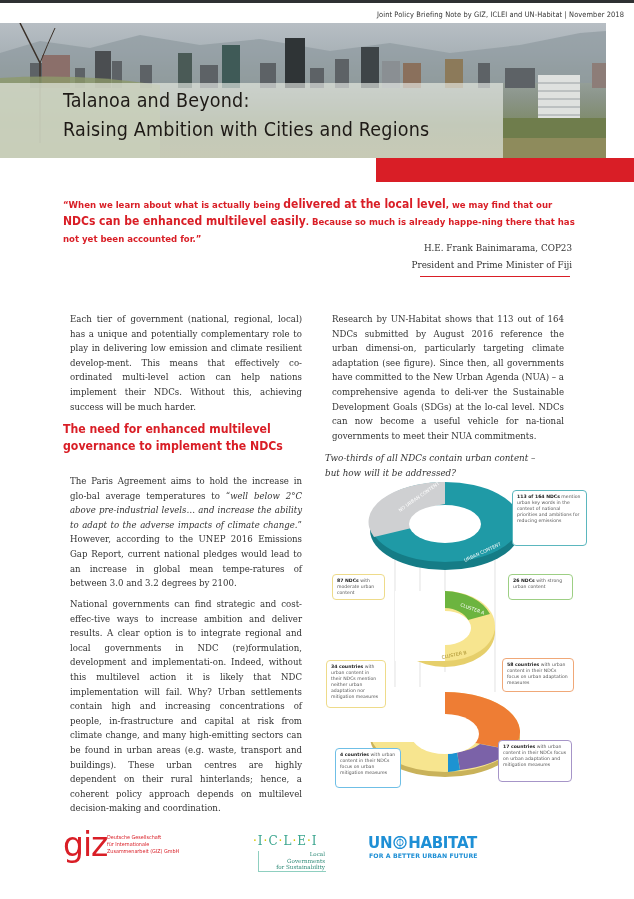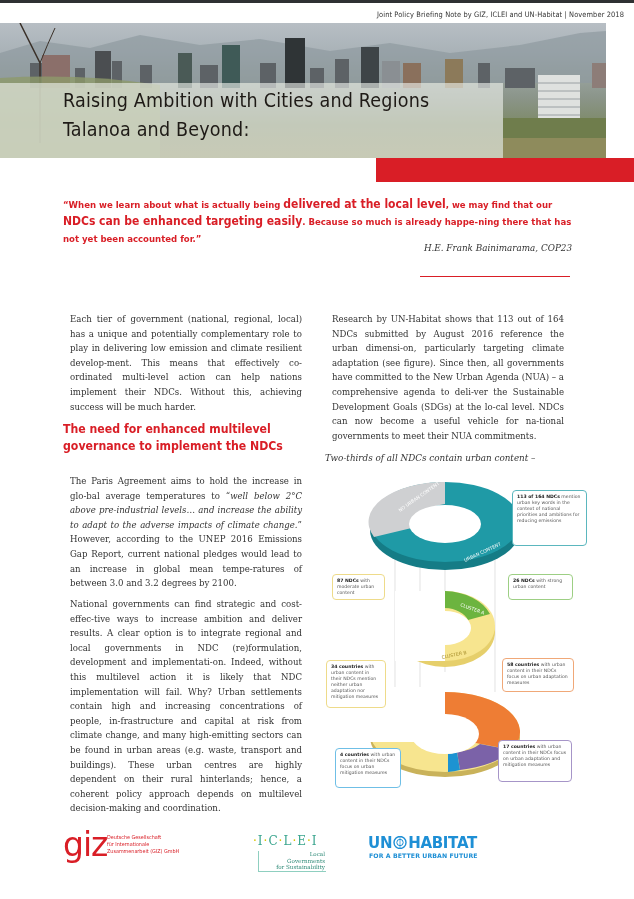--- a/index.html
+++ b/index.html
@@ -10,21 +10,21 @@
 
   .hero { position: absolute; left: 0; top: 23px; width: 606px; height: 135px; overflow: hidden;
           background: linear-gradient(180deg, #b7bec4 0%, #a9b2b7 22%, #9ca6a3 35%, #8b958a 55%, #7e8a68 75%, #8a8b5e 100%); }
   .hero svg { position: absolute; left: 0; top: 0; }
   .hero-overlay { position: absolute; left: 0; top: 60px; width: 503px; height: 105px; background: rgba(238, 240, 235, 0.62); }
   .title { position: absolute; left: 63px; top: 86px; font-family: "DejaVu Sans Condensed", "DejaVu Sans", sans-serif; font-size: 19.5px; line-height: 29px; color: #1e1a16; letter-spacing: 0.2px; }
   .red-band { position: absolute; left: 376px; top: 158px; width: 258px; height: 24px; background: #d91e26; }
 
   .quote { position: absolute; left: 63px; top: 196px; width: 520px; font-family: "DejaVu Sans Condensed", "DejaVu Sans", sans-serif; font-size: 9.5px; line-height: 17px; color: #d91e26; font-weight: bold; }
   .quote .big { font-size: 12px; }
-  .attrib { position: absolute; right: 62px; top: 222px; text-align: right; font-family: "DejaVu Serif", serif; font-style: italic; font-size: 8.8px; line-height: 17px; color: #333; }
+  .attrib { position: absolute; right: 62px; top: 222px; text-align: right; font-family: "DejaVu Serif", serif; font-size: 8.8px; line-height: 17px; color: #333; }
   .attrib-rule { position: absolute; left: 420px; top: 276px; width: 150px; height: 1px; background: #d91e26; }
 
   .col { position: absolute; font-family: "DejaVu Serif", serif; font-size: 8.6px; line-height: 14.6px; color: #333; text-align: justify; }
   .col p { margin: 7px; }
   .col-left-1 { left: 63px; top: 305px; width: 246px; }
   .h2 { position: absolute; left: 63px; top: 421px; width: 250px; font-family: "DejaVu Sans Condensed", "DejaVu Sans", sans-serif; font-weight: bold; font-size: 12.2px; line-height: 17px; color: #d91e26; }
   .col-left-2 { left: 63px; top: 467px; width: 246px; }
   .col-left-3 { left: 63px; top: 590px; width: 246px; }
   .col-right-1 { left: 325px; top: 305px; width: 246px; }
   .fig-caption { position: absolute; left: 325px; top: 451px; font-family: "DejaVu Serif", serif; font-style: italic; font-size: 8.8px; line-height: 15px; color: #333; }
@@ -90,49 +90,51 @@
 
     <path d="M20,0 Q30,20 40,40 L40,120" stroke="#3b3129" stroke-width="1.5" fill="none"></path>
     <path d="M40,40 Q48,20 55,5" stroke="#3b3129" stroke-width="1" fill="none"></path>
 
     <path d="M0,55 Q80,50 160,62 L160,135 L0,135 Z" fill="#8d9a6a" opacity="0.8"></path>
   </svg>
   <div class="hero-overlay"></div>
 </div>
 
 <div class="title">
+  <div>Talanoa and Beyond:</div>
   <div>Raising Ambition with Cities and Regions</div>
-  <div>Talanoa and Beyond:</div>
 </div>
 <div class="red-band"></div>
 
 <div class="quote">
-  <span>“When we learn about what is actually being </span><span class="big">delivered at the local level</span><span>, we may find that our </span><span class="big">NDCs can be enhanced targeting easily</span><span>. Because so much is already happe-ning there that has not yet been accounted for.”</span>
+  <span>“When we learn about what is actually being </span><span class="big">delivered at the local level</span><span>, we may find that our </span><span class="big">NDCs can be enhanced multilevel easily</span><span>. Because so much is already happe-ning there that has not yet been accounted for.”</span>
 </div>
 <div class="attrib">
   <div style="margin-top:18px;">H.E. Frank Bainimarama, COP23</div>
+  <div>President and Prime Minister of Fiji</div>
 </div>
 <div class="attrib-rule"></div>
 
 <div class="col col-left-1">
   <p>Each tier of government (national, regional, local) has a unique and potentially complementary role to play in delivering low emission and climate resilient develop-ment. This means that effectively co-ordinated multi-level action can help nations implement their NDCs. Without this, achieving success will be much harder.</p>
 </div>
 <div class="h2">The need for enhanced multilevel governance to implement the NDCs</div>
 <div class="col col-left-2">
   <p><span>The Paris Agreement aims to hold the increase in glo-bal average temperatures to “</span><em>well below 2°C above pre-industrial levels… and increase the ability to adapt to the adverse impacts of climate change.</em><span>” However, according to the UNEP 2016 Emissions Gap Report, current national pledges would lead to an increase in global mean tempe-ratures of between 3.0 and 3.2 degrees by 2100.</span></p>
 </div>
 <div class="col col-left-3">
   <p>National governments can find strategic and cost-effec-tive ways to increase ambition and deliver results. A clear option is to integrate regional and local governments in NDC (re)formulation, development and implementati-on. Indeed, without this multilevel action it is likely that NDC implementation will fail. Why? Urban settlements contain high and increasing concentrations of people, in-frastructure and capital at risk from climate change, and many high-emitting sectors can be found in urban areas (e.g. waste, transport and buildings). These urban centres are highly dependent on their rural hinterlands; hence, a coherent policy approach depends on multilevel decision-making and coordination.</p>
 </div>
 
 <div class="col col-right-1">
   <p>Research by UN-Habitat shows that 113 out of 164 NDCs submitted by August 2016 reference the urban dimensi-on, particularly targeting climate adaptation (see figure). Since then, all governments have committed to the New Urban Agenda (NUA) – a comprehensive agenda to deli-ver the Sustainable Development Goals (SDGs) at the lo-cal level. NDCs can now become a useful vehicle for na-tional governments to meet their NUA commitments.</p>
 </div>
 <div class="fig-caption">
   <div>Two-thirds of all NDCs contain urban content –</div>
+  <div>but how will it be addressed?</div>
 </div>
 
 <div class="figure">
   <svg width="270" height="320" viewBox="0 0 270 320">
 
     <g stroke="#d6d6d6" stroke-width="0.7">
       <line x1="75" y1="60" x2="75" y2="270"></line>
       <line x1="100" y1="60" x2="100" y2="230"></line>
       <line x1="125" y1="60" x2="125" y2="190"></line>
       <line x1="175" y1="60" x2="175" y2="210"></line>

